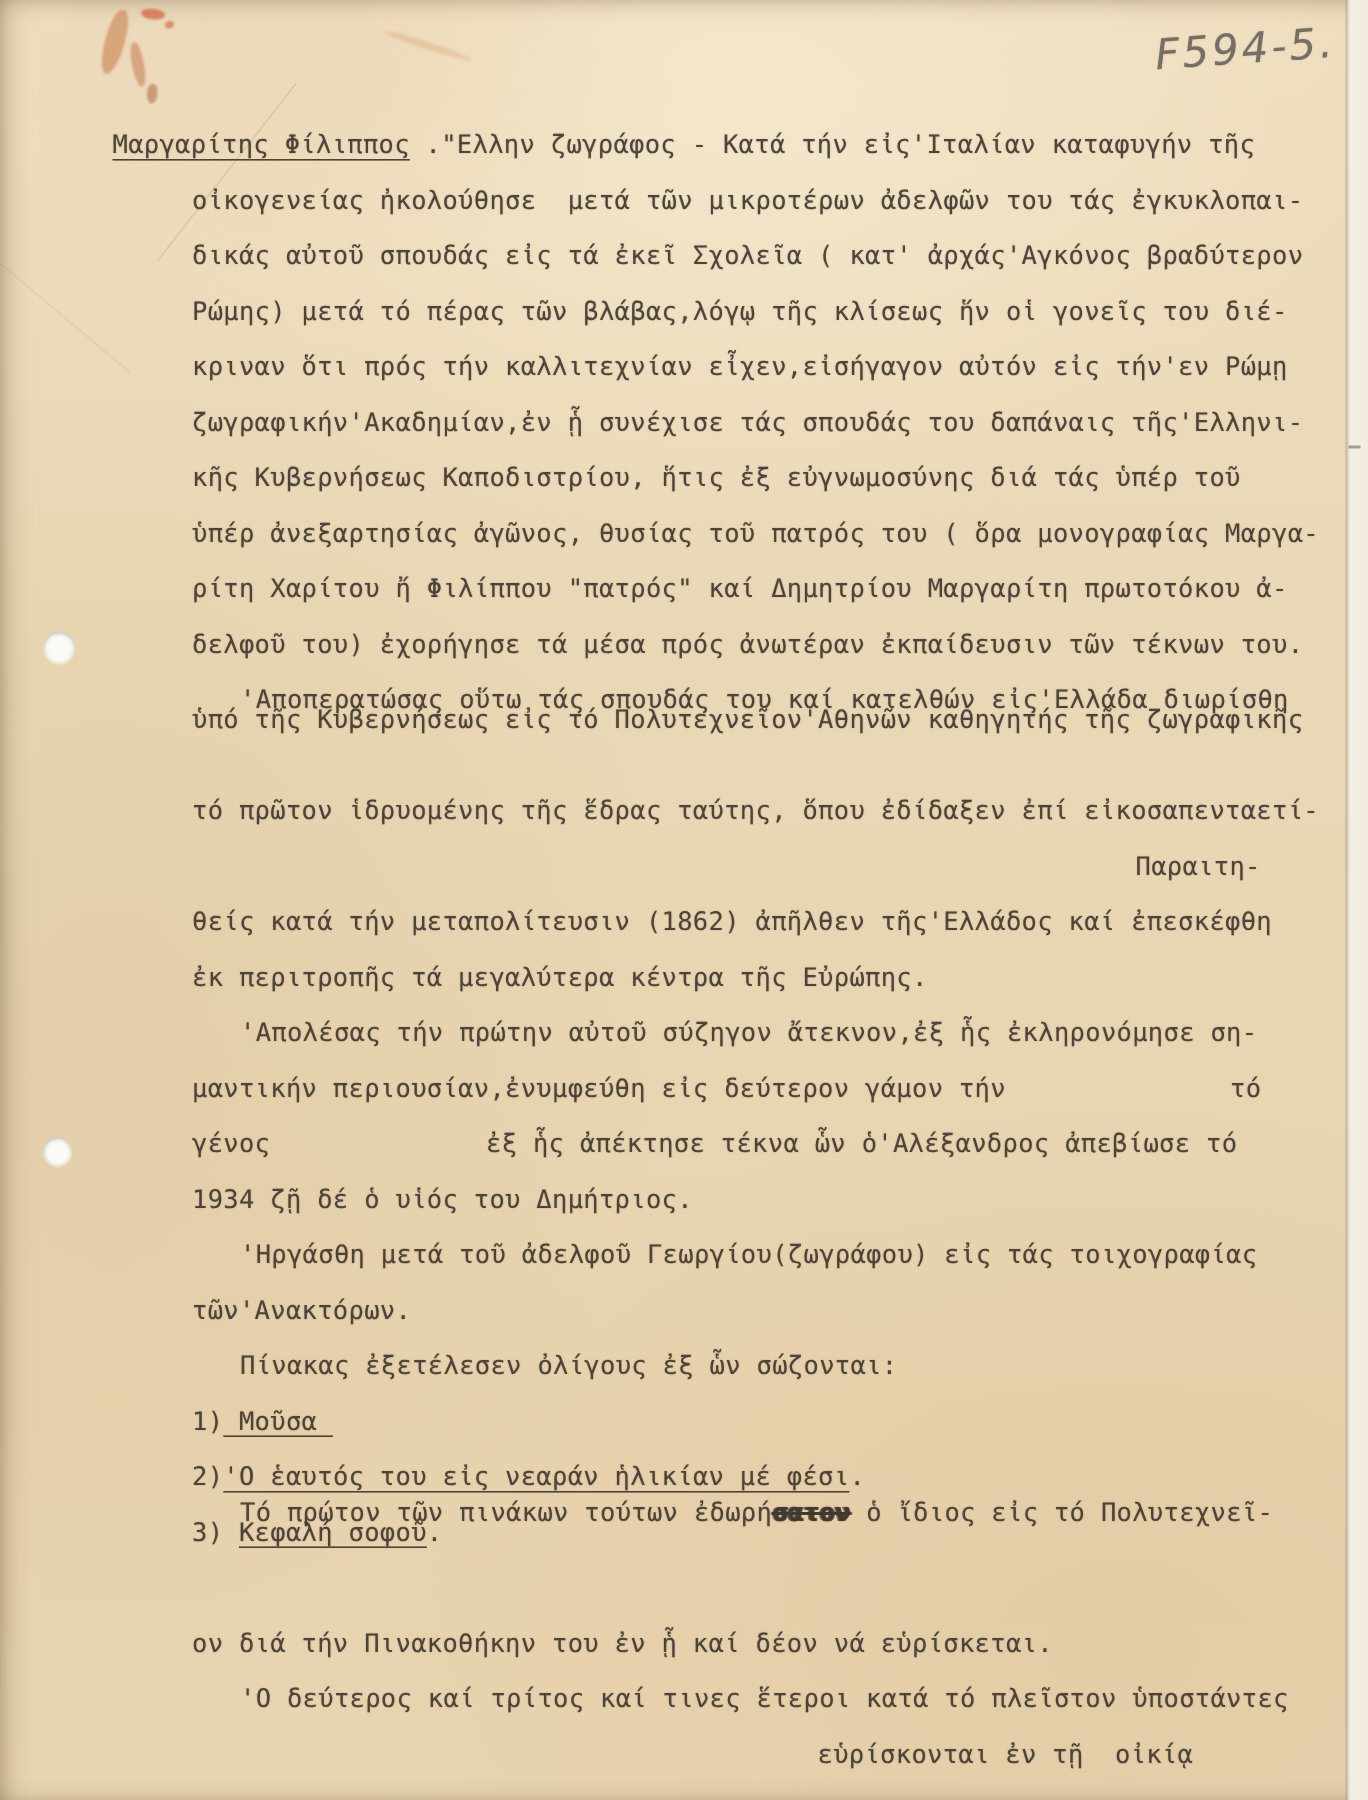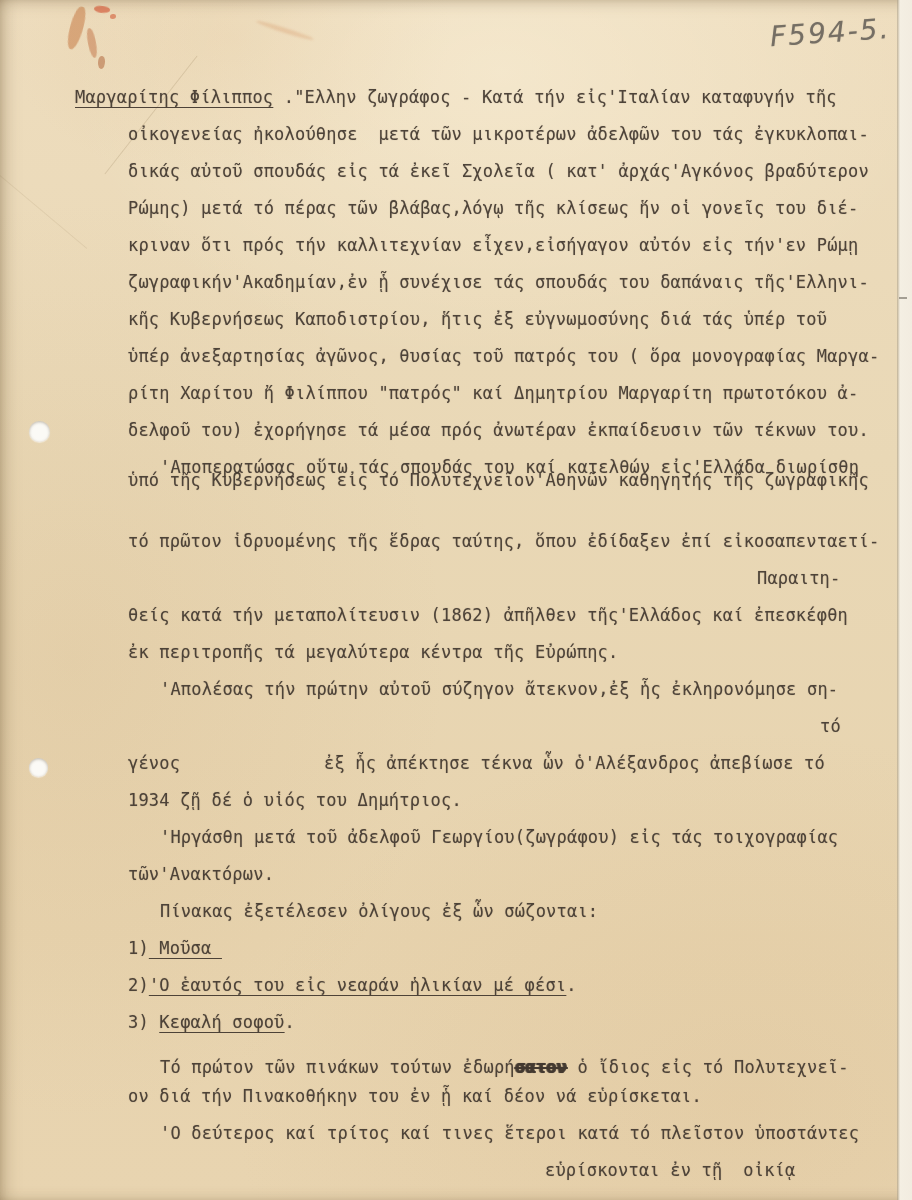--- a/index.html
+++ b/index.html
@@ -107,30 +107,30 @@
       <div class="line" style="top: 344px; left: 128px;"><span>ὑπέρ ἀνεξαρτησίας ἀγῶνος, θυσίας τοῦ πατρός του ( ὅρα μονογραφίας Μαργα-</span></div>
       <div class="line" style="top: 381px; left: 128px;"><span>ρίτη Χαρίτου ἤ Φιλίππου "πατρός" καί Δημητρίου Μαργαρίτη πρωτοτόκου ἀ-</span></div>
       <div class="line" style="top: 418px; left: 128px;"><span>δελφοῦ του) ἐχορήγησε τά μέσα πρός ἀνωτέραν ἐκπαίδευσιν τῶν τέκνων του.</span></div>
       <div class="line" style="top: 455px; left: 160px;"><span>'Αποπερατώσας οὕτω τάς σπουδάς του καί κατελθών εἰς'Ελλάδα διωρίσθη</span></div>
       <div class="line" style="top: 468px; left: 128px;"><span>ὑπό τῆς Κυβερνήσεως εἰς τό Πολυτεχνεῖον'Αθηνῶν καθηγητής τῆς ζωγραφικῆς</span></div>
       <div class="line" style="top: 529px; left: 128px;"><span>τό πρῶτον ἱδρυομένης τῆς ἕδρας ταύτης, ὅπου ἐδίδαξεν ἐπί εἰκοσαπενταετί-</span></div>
       <div class="line" style="top: 566px; left: 128px;"><span class="abs" style="left: 629px;">Παραιτη-</span></div>
       <div class="line" style="top: 603px; left: 128px;"><span>θείς κατά τήν μεταπολίτευσιν (1862) ἀπῆλθεν τῆς'Ελλάδος καί ἐπεσκέφθη</span></div>
       <div class="line" style="top: 640px; left: 128px;"><span>ἐκ περιτροπῆς τά μεγαλύτερα κέντρα τῆς Εὐρώπης.</span></div>
       <div class="line" style="top: 677px; left: 160px;"><span>'Απολέσας τήν πρώτην αὐτοῦ σύζηγον ἄτεκνον,ἐξ ἧς ἐκληρονόμησε ση-</span></div>
-      <div class="line" style="top: 714px; left: 128px;"><span class="abs" style="left: 692px;">τό</span></div>
+      <div class="line" style="top: 714px; left: 128px;"><span>μαντικήν περιουσίαν,ἐνυμφεύθη εἰς δεύτερον γάμον τήν</span><span class="abs" style="left: 692px;">τό</span></div>
       <div class="line" style="top: 751px; left: 128px;"><span>γένος</span><span class="abs" style="left: 196px;">ἐξ ἧς ἀπέκτησε τέκνα ὧν ὁ'Αλέξανδρος ἀπεβίωσε τό</span></div>
       <div class="line" style="top: 788px; left: 128px;"><span>1934 ζῇ δέ ὁ υἱός του Δημήτριος.</span></div>
       <div class="line" style="top: 825px; left: 160px;"><span>'Ηργάσθη μετά τοῦ ἀδελφοῦ Γεωργίου(ζωγράφου) εἰς τάς τοιχογραφίας</span></div>
       <div class="line" style="top: 862px; left: 128px;"><span>τῶν'Ανακτόρων.</span></div>
       <div class="line" style="top: 899px; left: 160px;"><span>Πίνακας ἐξετέλεσεν ὀλίγους ἐξ ὧν σώζονται:</span></div>
       <div class="line" style="top: 936px; left: 128px;"><span>1)</span><span class="u"> Μοῦσα </span></div>
       <div class="line" style="top: 973px; left: 128px;"><span>2)</span><span class="u">'Ο ἑαυτός του εἰς νεαράν ἡλικίαν μέ φέσι</span><span>.</span></div>
       <div class="line" style="top: 1010px; left: 128px;"><span>3) </span><span class="u">Κεφαλή σοφοῦ</span><span>.</span></div>
-      <div class="line" style="top: 1055px; left: 160px;"><span>Τό πρώτον τῶν πινάκων τούτων ἐδωρή</span><span class="ot">σατον</span><span> ὁ ἴδιος εἰς τό Πολυτεχνεῖ-</span></div>
+      <div class="line" style="top: 997px; left: 160px;"><span>Τό πρώτον τῶν πινάκων τούτων ἐδωρή</span><span class="ot">σατον</span><span> ὁ ἴδιος εἰς τό Πολυτεχνεῖ-</span></div>
       <div class="line" style="top: 1084px; left: 128px;"><span>ον διά τήν Πινακοθήκην του ἐν ᾗ καί δέον νά εὑρίσκεται.</span></div>
       <div class="line" style="top: 1121px; left: 160px;"><span>'Ο δεύτερος καί τρίτος καί τινες ἕτεροι κατά τό πλεῖστον ὑποστάντες</span></div>
       <div class="line" style="top: 1158px; left: 128px;"><span class="abs" style="left: 417px;">εὑρίσκονται ἐν τῇ  οἰκίᾳ</span></div>
     </div>
 
   <div class="scan-edge"></div>
   <div class="pencil-tick"></div>
 </div>
 
 </body></html>

